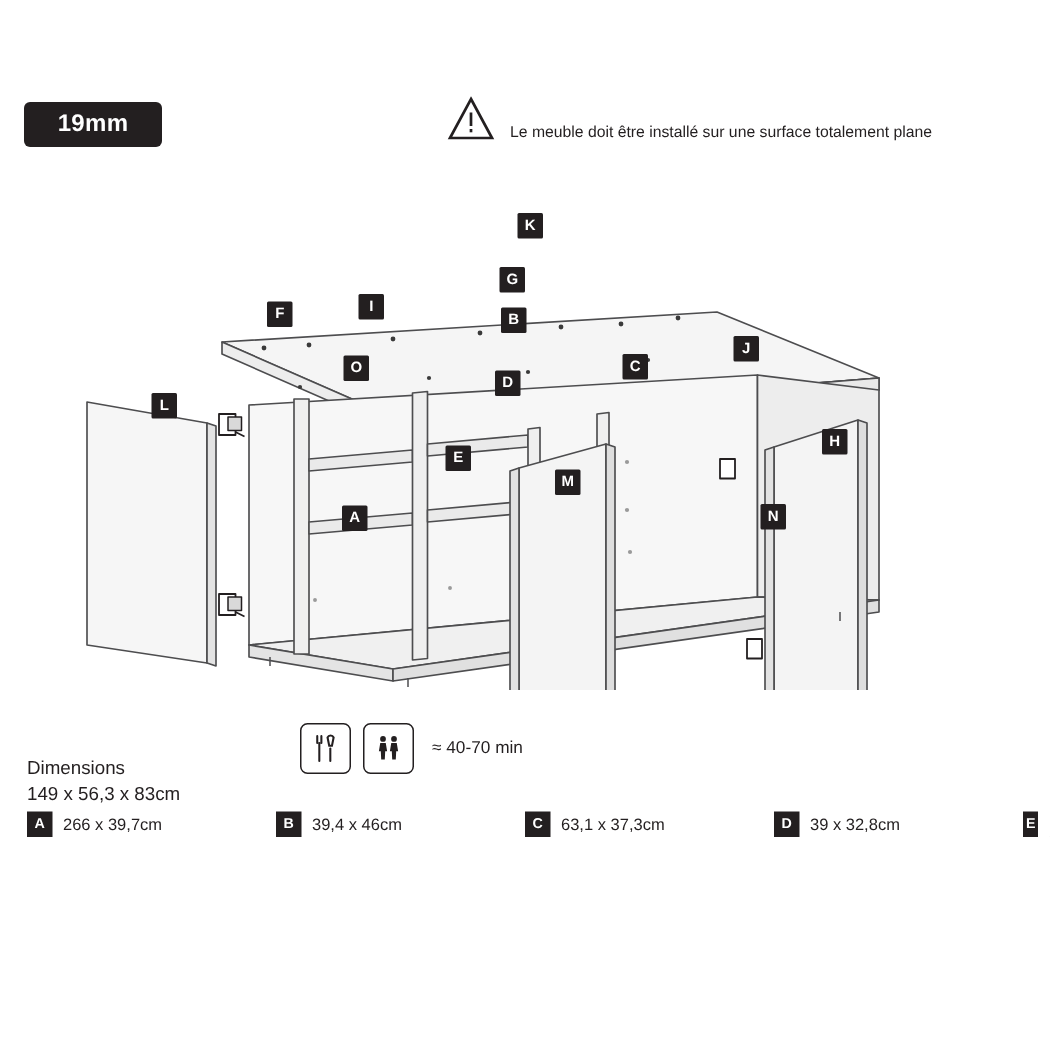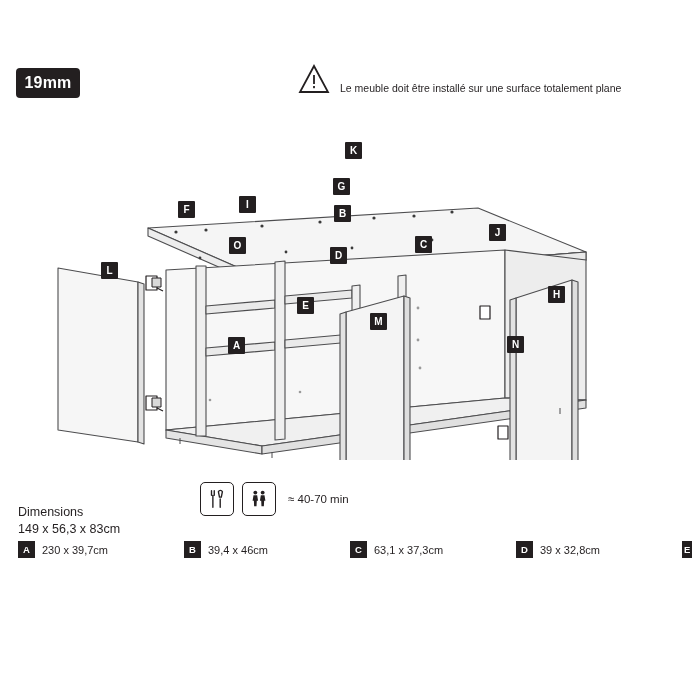--- a/index.html
+++ b/index.html
@@ -10,21 +10,21 @@
     font-family:"Liberation Sans", sans-serif;
     color:#231f20;
     position:relative;
     overflow:hidden;
   }
   #stage { position:absolute; left:0; top:0; width:700px; height:700px; }
 
   
   .thickness-badge {
     position:absolute; left:16px; top:68px;
-    width:64px; height:30px;
+    width:92px; height:30px;
     background:#231f20; color:#ffffff;
     border-radius:4px;
     display:flex; align-items:center; justify-content:center;
     font-size:16px; font-weight:bold; letter-spacing:0.2px;
   }
 
   
   .warn-wrap {
     position:absolute; left:298px; top:64px;
     display:flex; align-items:flex-end; gap:10px;
@@ -266,21 +266,21 @@
           <path d="M14 8 h4 l1 6 h-1.4 l-.3 6 h-2.6 l-.3 -6 h-1.4 z"></path>
         </g>
       </svg>
     </div>
     <span class="time-text">≈ 40-70 min</span>
   </div>
 
   <div class="legend">
     <div class="legend-item">
         <span class="legend-key">A</span>
-        <span class="legend-val">230 x 39,7cm</span>
+        <span class="legend-val">266 x 39,7cm</span>
       </div>
     <div class="legend-item">
         <span class="legend-key">B</span>
         <span class="legend-val">39,4 x 46cm</span>
       </div>
     <div class="legend-item">
         <span class="legend-key">C</span>
         <span class="legend-val">63,1 x 37,3cm</span>
       </div>
     <div class="legend-item">

